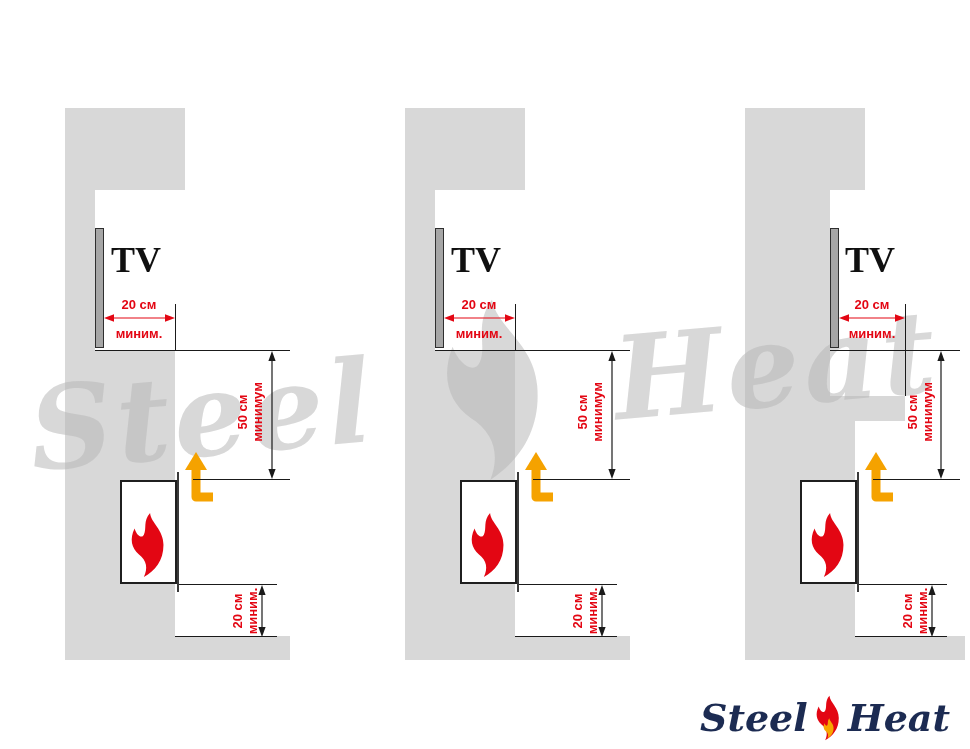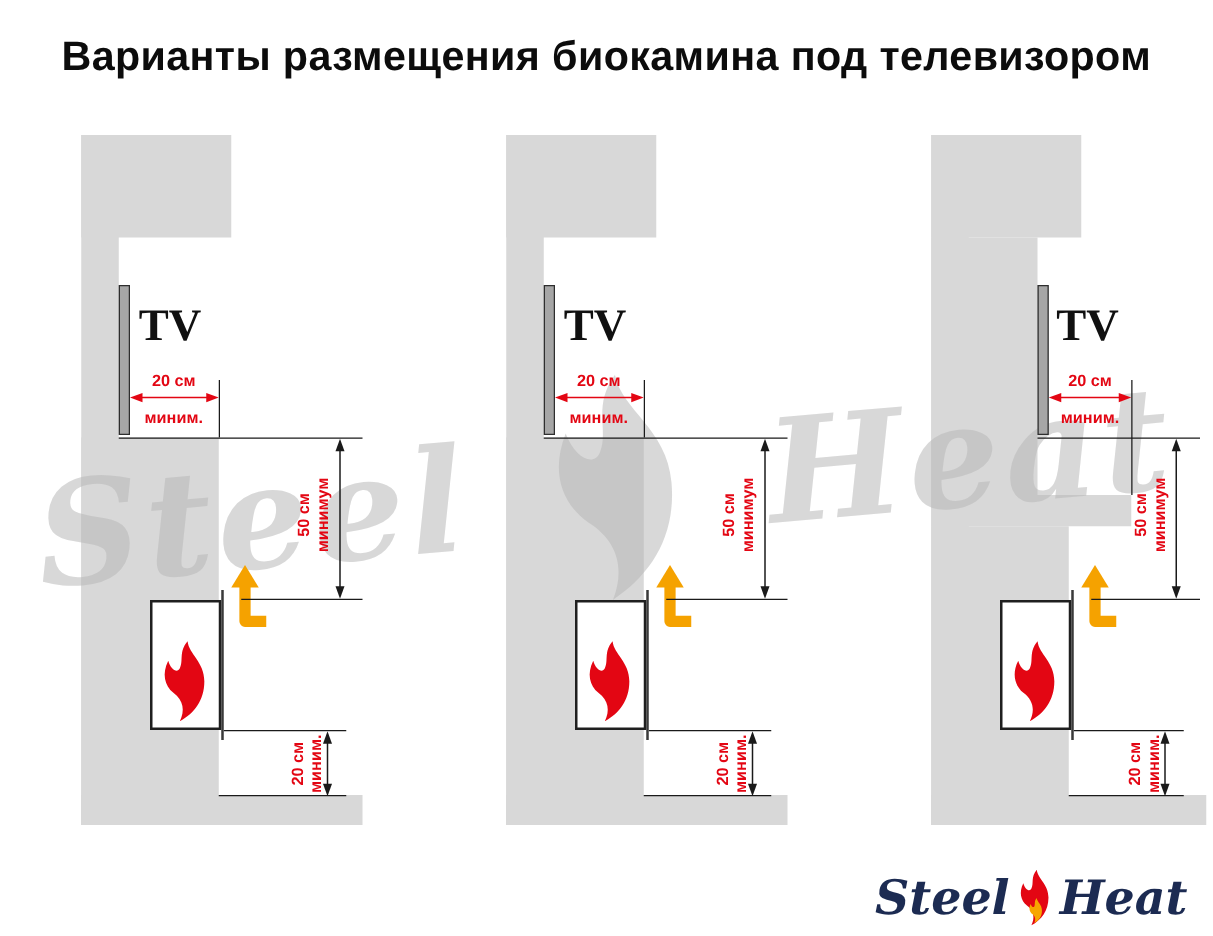--- a/index.html
+++ b/index.html
@@ -16,21 +16,20 @@
   .dim-svg,.icon-abs{position:absolute;z-index:3;}
   .vlabel{position:absolute;display:flex;flex-direction:column;align-items:center;gap:2px;transform:rotate(-90deg);color:#e30613;font-size:13px;font-weight:bold;line-height:1;z-index:4;text-align:center;}
   .watermark{position:absolute;left:28px;top:295px;width:912px;height:190px;display:flex;align-items:center;justify-content:space-between;transform:rotate(-5deg);opacity:.55;color:#b9b9b9;font-family:"DejaVu Serif",serif;font-style:italic;font-weight:bold;font-size:115px;letter-spacing:4px;z-index:2;pointer-events:none;white-space:nowrap;}
   .logo{position:absolute;right:20px;bottom:8px;display:flex;align-items:center;gap:3px;font-family:"DejaVu Serif",serif;font-style:italic;font-weight:bold;font-size:38px;color:#1c2b52;z-index:6;line-height:1;}
 </style>
 </head>
 <body>
 
 <div class="canvas">
 
-  <div class="title">Варианты размещения биокамина под телевизором</div>
 
   <div class="watermark">
     <span>Steel</span>
     <svg width="140" height="185" viewBox="0 0 40 64">
       <path d="M22 1 C23 11 35 17 35 32 C35 47 27 57 16 63 C20 55 19 47 11 41 C4 35 2 26 7 16 C9 23 14 26 16 22 C19 16 15 9 22 1 Z" fill="#b9b9b9"></path>
     </svg>
     <span>Heat</span>
   </div>
 
   <div class="variant" style="left:65px">

